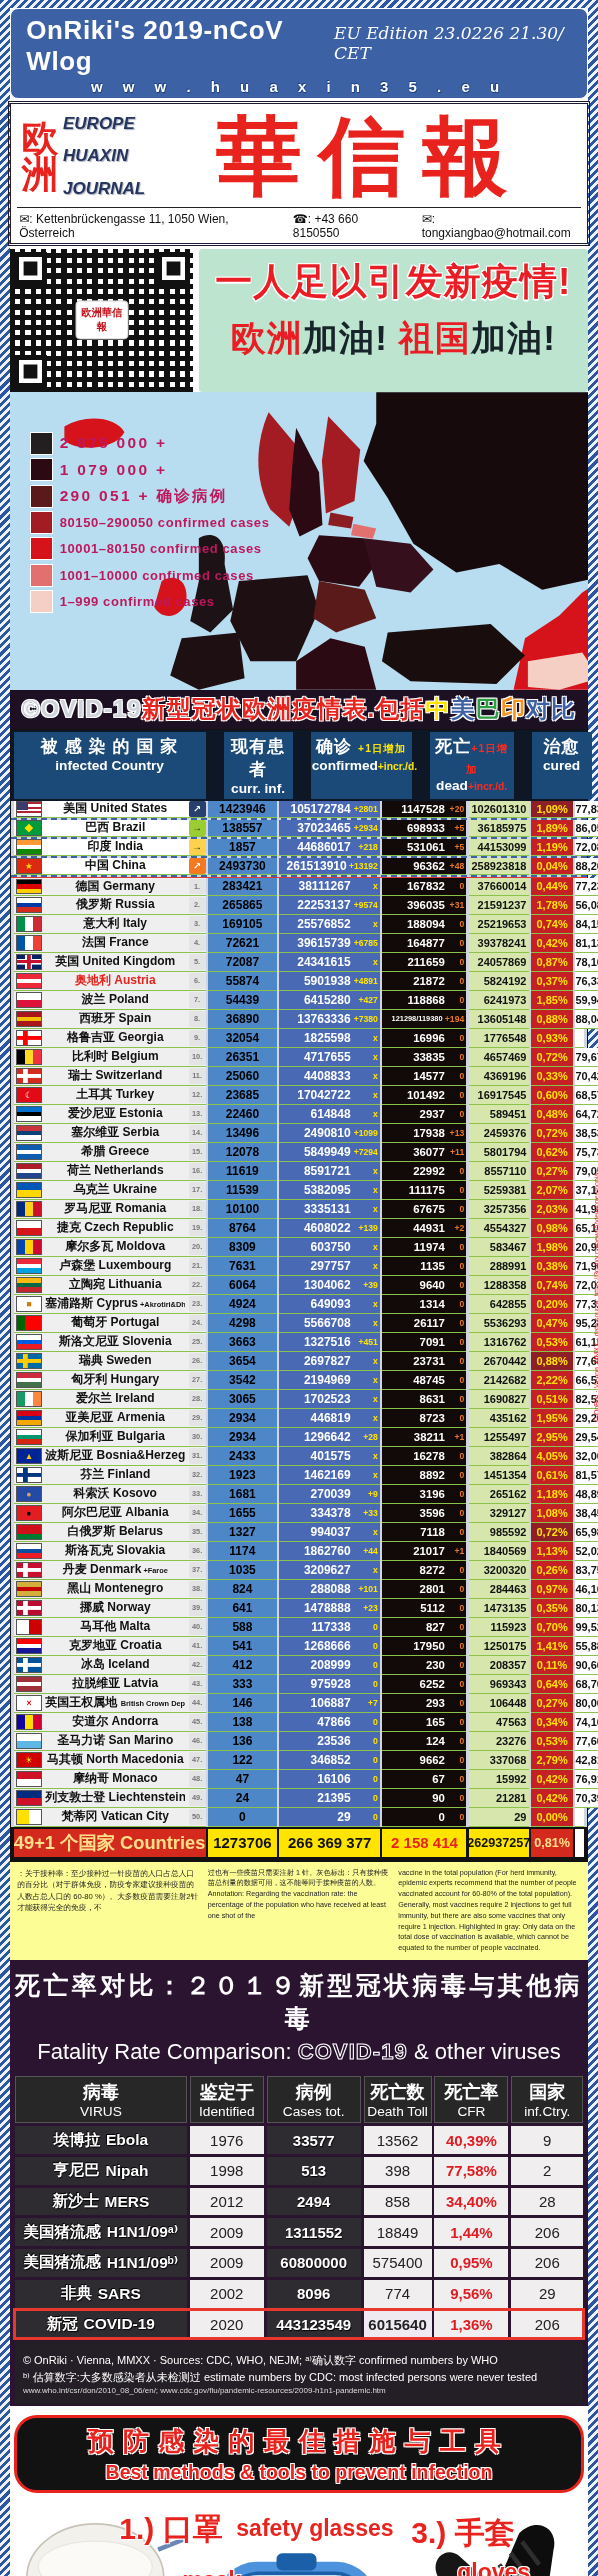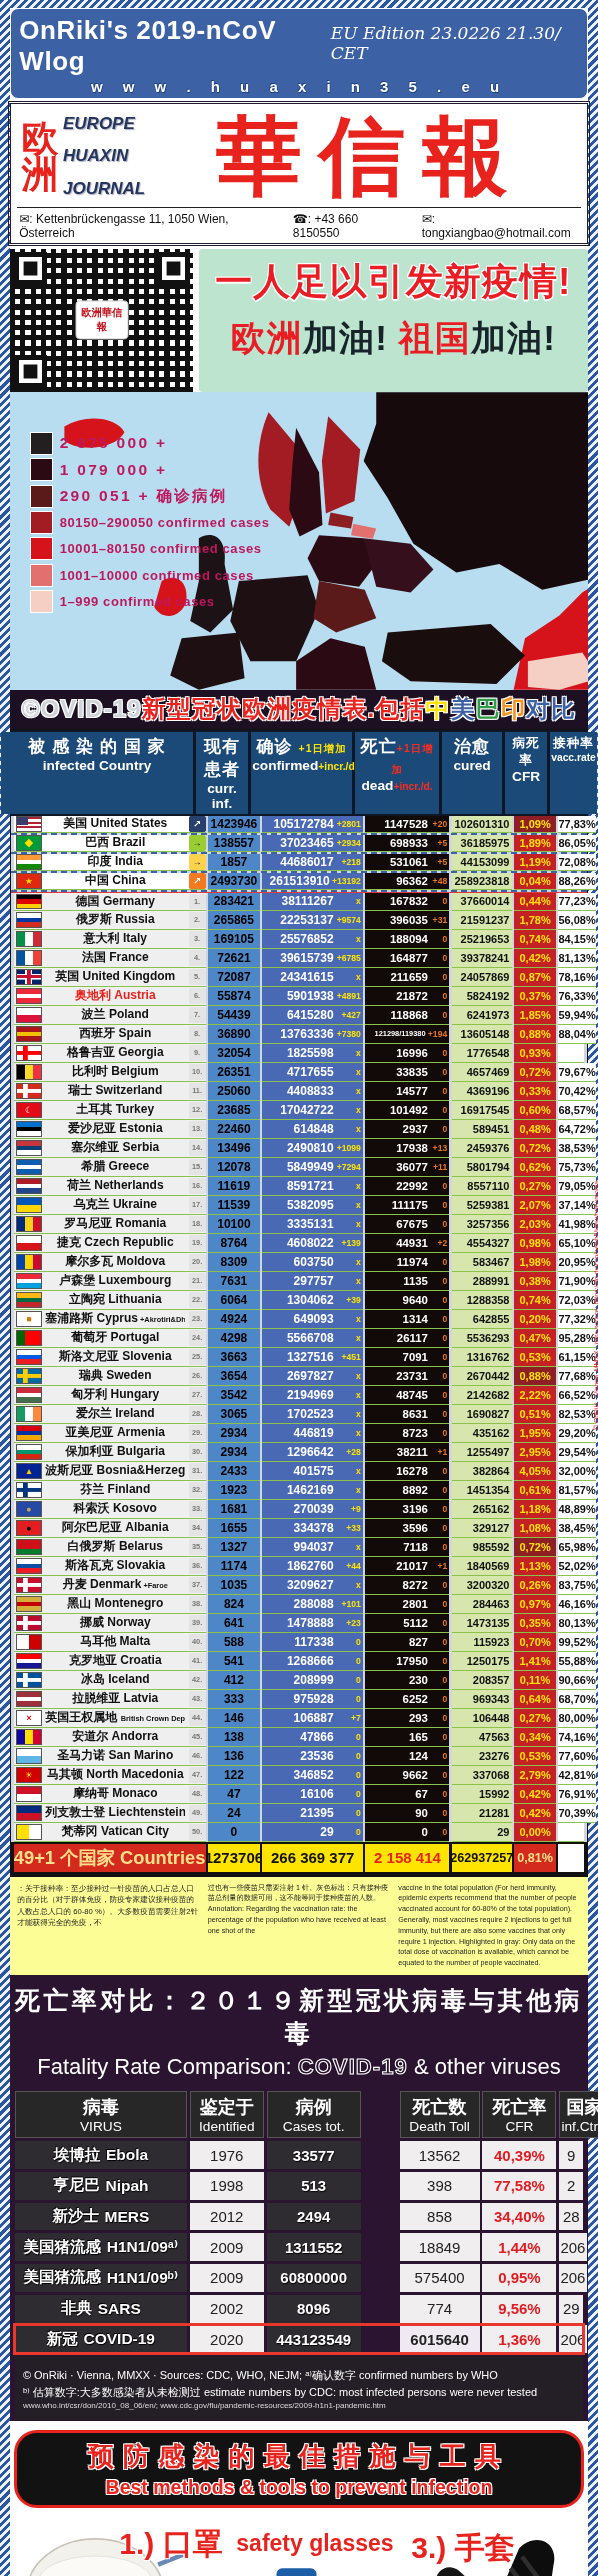--- a/index.html
+++ b/index.html
@@ -2,21 +2,21 @@
 <html style="font-size:9.2px"><head>
 <meta charset="utf-8">
 <style>
   * { margin:0; padding:0; box-sizing:border-box; }
   body { font-family:"Liberation Sans","DejaVu Sans",sans-serif; background:#fff; width:598px; }
   .page { width:598px; background:repeating-linear-gradient(135deg,#2a56a4 0 2.9px,#eef2fa 2.9px 5.7px); padding:8px 10.3px; }
   .content { background:#fff; }
 
   
   .top-panel { background:#3c61a5; border:1.1px solid #fff; border-radius:8px; padding:5.7px 8px 3.4px; margin-bottom:3.4px; }
-  .top-line1 { display:flex; align-items:baseline; gap:10.3px; justify-content:center; }
+  .top-line1 { display:flex; align-items:baseline; gap:10.3px; justify-content:center;margin-left:7px; }
   .wlog-title { color:#fff; font-size:26px; font-weight:bold; letter-spacing:0.6px; }
   .wlog-edition { color:#fff; font-size:17px; font-style:italic; font-family:"DejaVu Serif",serif; }
   .wlog-url { text-align:center; color:#fff; font-size:15px; font-weight:bold; letter-spacing:8px; margin-top:1.1px;
               text-shadow:0 0 1.1px #1d3f7e,0.6px 0.6px 0 #1d3f7e,-0.6px -0.6px 0 #1d3f7e; }
 
   
   .masthead { border:1.7px solid #1c1c2e; outline:1.1px solid #1c1c2e; outline-offset:1.1px; padding:4.6px 5.7px 0; margin-bottom:4.6px; background:#fff; }
   .mast-row { display:flex; align-items:center; }
   .mast-cn-left { color:#e8221c; font-size:37px; font-weight:bold; line-height:.95; font-family:"DejaVu Serif",serif; width:46px; text-align:center; }
   .mast-en { color:#24355e; font-style:italic; font-weight:bold; font-size:17px; width:97px; line-height:1.9; text-shadow:1.1px 1.1px 1.1px #aab; }
@@ -43,28 +43,28 @@
   .legend { position:absolute; top:40px; left:19.5px; }
   .legend-item { display:flex; align-items:center; gap:6.9px; margin-bottom:3.4px; }
   .legend-swatch { width:23px; height:23px; border:0.6px solid #fff; flex:none; }
   .legend-label { font-weight:bold; color:#be185d; font-size:13px; letter-spacing:0.6px; }
   .legend-item:nth-child(-n+3) .legend-label { font-size:15.5px; letter-spacing:2.3px; }
 
   
   .tbl-title { background:#1d1022; padding:3.4px 4.6px; text-align:center; font-size:24px; font-weight:bold; letter-spacing:1.1px; }
   .tbl-title span { text-shadow:-1.1px -1.1px 0 #fff,1.1px -1.1px 0 #fff,-1.1px 1.1px 0 #fff,1.1px 1.1px 0 #fff; }
   .covid-table { position:relative; border:1.7px solid #111; }
-  .thead { display:flex; background:#0e1726; gap:3px; padding:2.3px;justify-content:center; }
+  .thead { display:flex; background:#0e1726; gap:18px; padding:2.3px; }
   .th { background:#1b4a79; color:#fff; text-align:center; padding:2.9px 1.1px; }
   .th .cn { font-size:17px; font-weight:bold; letter-spacing:1.1px; }
   .th .en { font-size:13.7px; font-weight:bold; }
   .th .extra-y { color:#ffe400; font-size:10.3px; font-weight:bold; }
   .th .extra-r { color:#ff2a1c; font-size:10.3px; font-weight:bold; background:#fff0; }
   .c-country { width:192px; flex:none; }
-  .c-curr { width:52px; flex:none; }
+  .c-curr { width:69px; flex:none; }
   .c-conf { width:101px; flex:none; }
   .c-dead { width:84px; flex:none; }
   .c-cured { width:60px; flex:none; }
   .c-cfr { width:42px; flex:none; }
   .c-vacc { flex:1; }
   .tbody { background:#cfd6dd; }
   .trow { display:flex; gap:2.3px; padding:0 2.3px; height:19px; }
   .trow > div { display:flex; align-items:center; border-bottom:1.1px solid #8bc34a; }
   .trow .c-country { background:#efefef; gap:3.4px; padding-left:2.3px; }
   .trow.big .c-country { background:#fff; }
@@ -104,21 +104,21 @@
   
   .fat-banner { background:#2a1430; text-align:center; padding:9.2px 4.6px 6.9px; }
   .fat-cn { color:#fff; font-size:25px; font-weight:bold; letter-spacing:3.4px; }
   .fat-en { color:#fff; font-size:22px; margin-top:4.6px; }
   .fat-en .hl { font-weight:bold; text-shadow:-1.1px -1.1px 0 #2a1430,1.1px 1.1px 0 #2a1430,0 0 1.7px #000; -webkit-text-stroke:1.1px #fff; color:#2a1430; letter-spacing:1.1px; }
   .fat-table { background:#2a1430; padding:3.4px 4.6px 1.1px; }
   .fat-head { display:flex; gap:2.9px; margin-bottom:2.9px; }
   .fat-head > div { background:#272727; border:1.1px solid #555; color:#fff; text-align:center; padding:3.4px 1.1px; }
   .fat-head .cn { font-size:18px; font-weight:bold; } .fat-head .en { font-size:13.7px; }
   .f-virus{ width:172px; flex:none; } .f-id{ width:74px; flex:none; } .f-cases{ width:94px; flex:none; }
-  .f-death{ width:80px; flex:none;margin-left:36px; } .f-cfr{ width:74px; flex:none; } .f-ctry{ flex:1; }
+  .f-death{ width:68px; flex:none; } .f-cfr{ width:74px; flex:none; } .f-ctry{ flex:1; }
   .fat-row { display:flex; gap:2.9px; margin-bottom:2.9px; position:relative; }
   .fat-row > div { display:flex; align-items:center; justify-content:center; font-size:15px; padding:3.4px 1.1px; background:#f0eeee; color:#222; }
   .fat-row .f-virus { background:#2f2c31; color:#fff; font-weight:bold; gap:5.7px; font-size:15.5px;
       text-shadow:-0.6px -0.6px 0 #000,0.6px 0.6px 1.1px #000; }
   .fat-row .f-cases { background:#2f2c31; color:#fff; font-weight:bold; text-shadow:0.6px 0.6px 1.1px #000; }
   .fat-row .f-cfr { color:#e01c22; font-weight:bold; }
   .fat-row.covid { outline:3.4px solid #e8382e; outline-offset:-1.1px; }
   .fat-row.covid .f-death { background:#efeaf2; font-weight:bold; }
   .fat-src { background:#241f26; color:#fff; padding:11px 8px 8px; font-size:11px; line-height:1.5; }
   .fat-src .small { font-size:8px; color:#ddd; }

